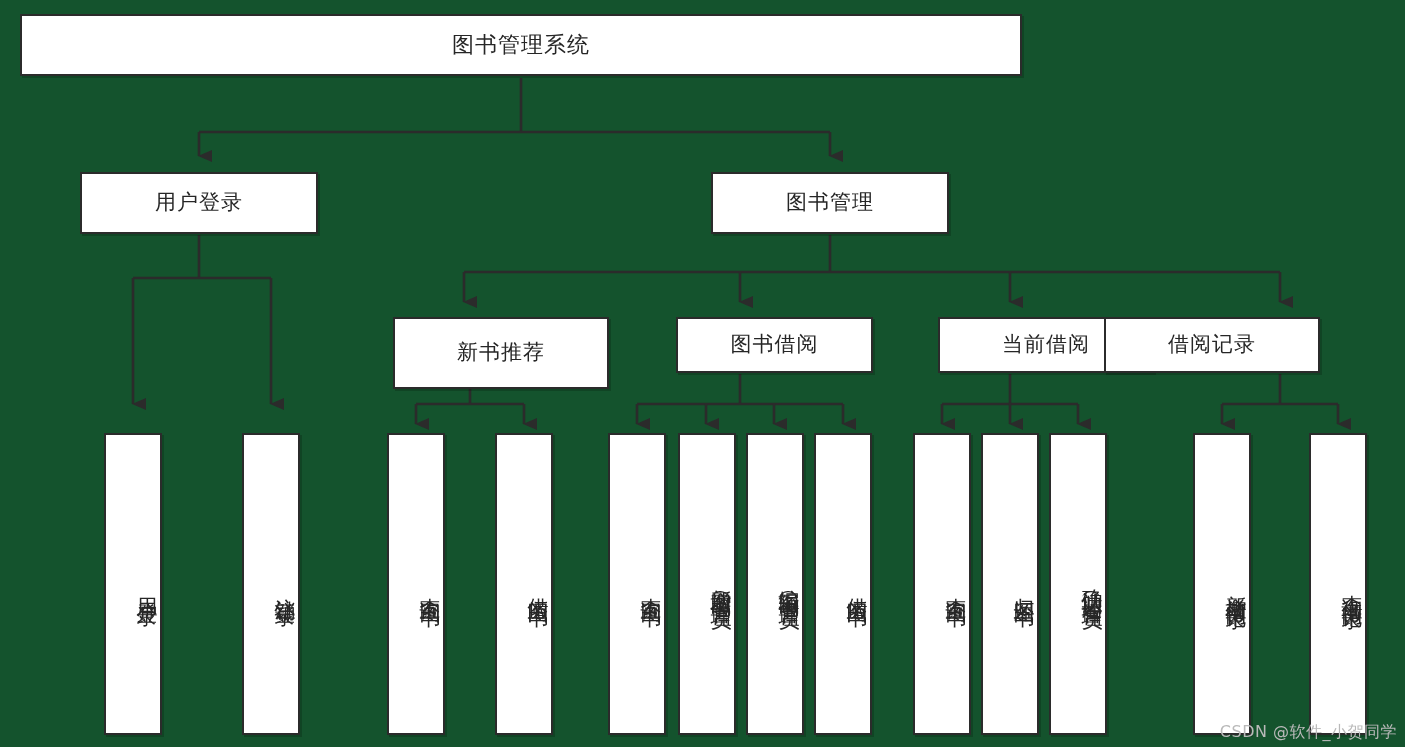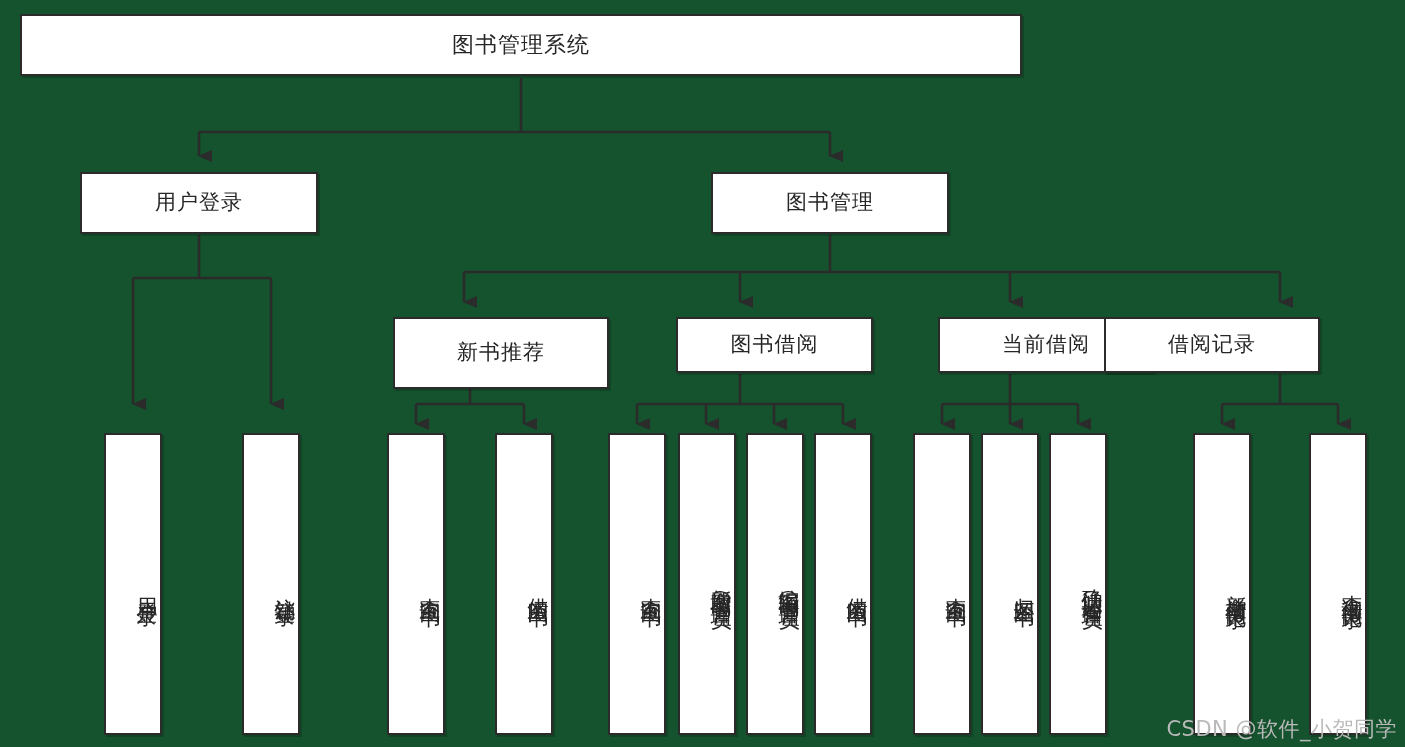--- a/index.html
+++ b/index.html
@@ -61,21 +61,21 @@
     align-items: flex-start;
     padding-top: 2px;
   }
   .node-label {
     display: block;
   }
   .watermark {
     position: absolute;
     right: 8px;
     bottom: 4px;
-    font-size: 21px;
+    font-size: 16px;
     color: #b9b9b9;
     letter-spacing: 0.5px;
     white-space: nowrap;
     user-select: none;
   }
 </style>
 </head>
 <body>
 
 <div id="diagram-root">

